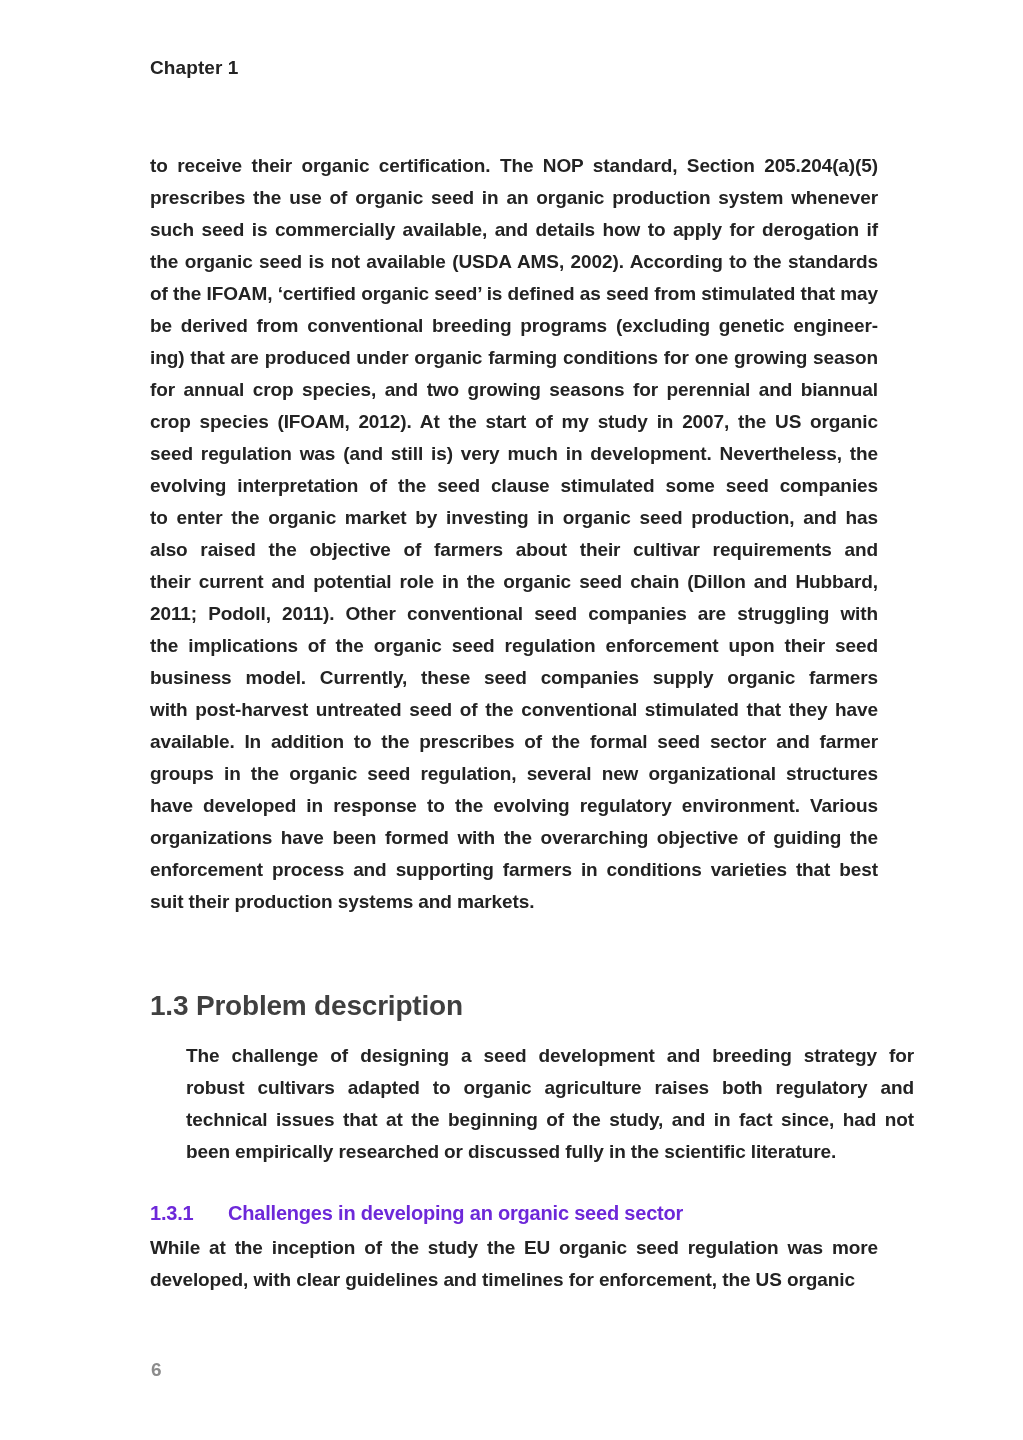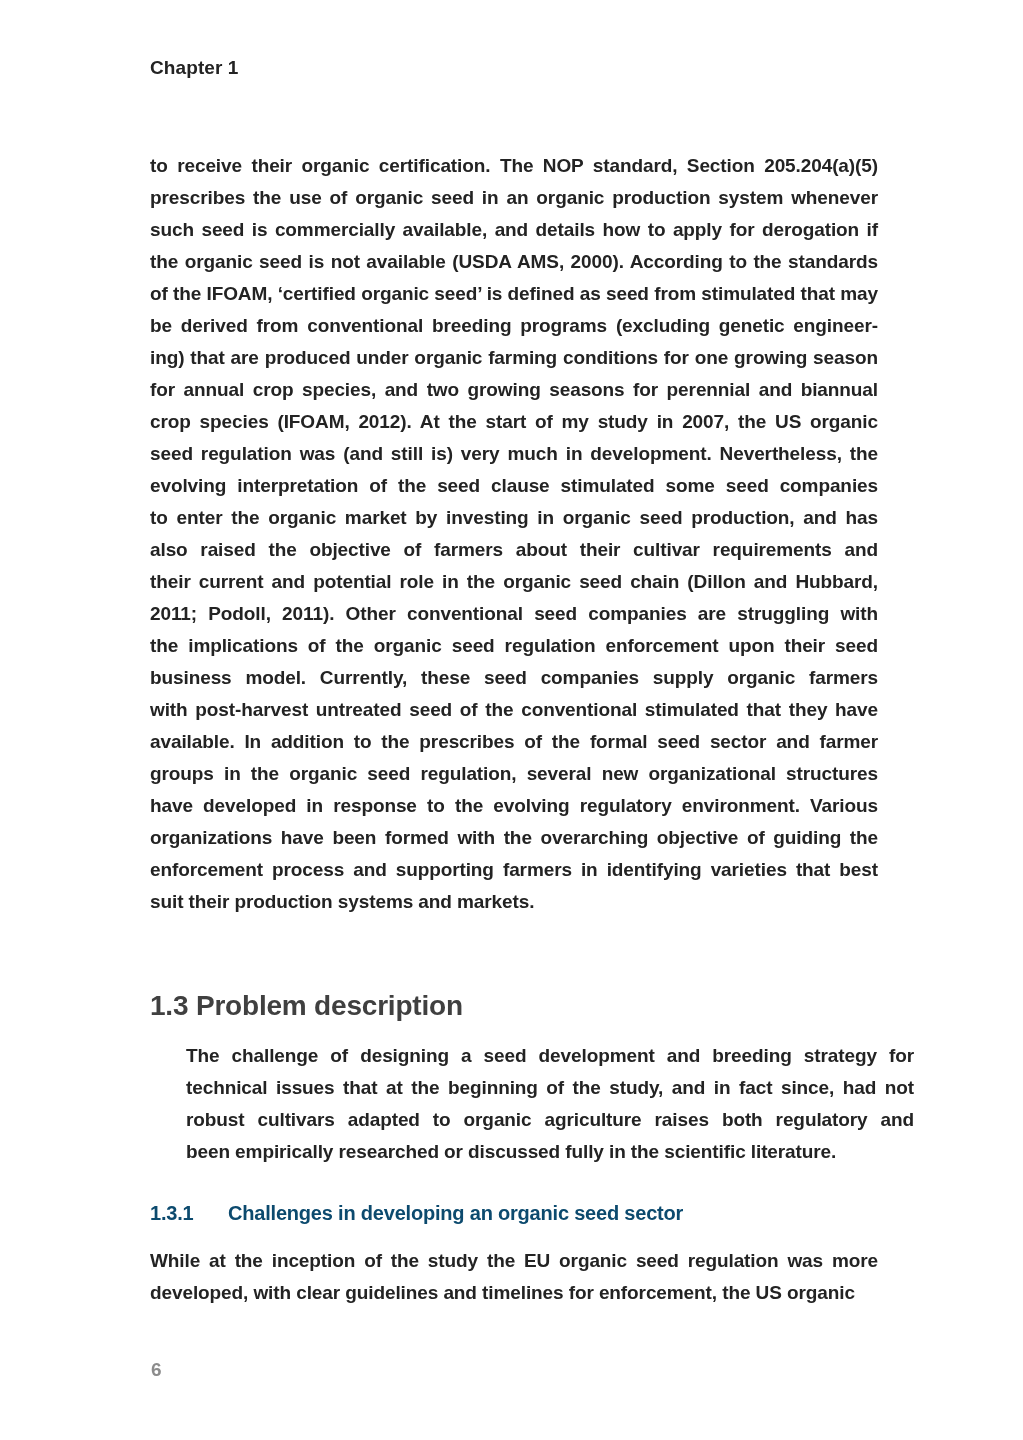--- a/index.html
+++ b/index.html
@@ -25,21 +25,21 @@
   .body-par {
     position: absolute;
     left: 150px; width: 728px;
     font-size: 19px;
     line-height: 32px;
     letter-spacing: -0.1px;
     color: #232323;
   }
   .par-1 { top: 150px; }
   .par-2 { top: 1040px; margin-left: 36px; }
-  .par-3 { top: 1232px; margin-top: 13px; }
+  .par-3 { top: 1232px; }
   .tline {
     text-align: justify;
     text-align-last: justify;
     white-space: normal;
     font-weight: bold;
   }
   .tline.last {
     text-align-last: left;
   }
   .section-heading {
@@ -49,21 +49,21 @@
     line-height: 34px;
     letter-spacing: -0.2px;
     color: #404040;
   }
   .subsection-heading {
     position: absolute;
     left: 150px; top: 1197px; width: 728px;
     font-size: 20px; font-weight: 700;
     line-height: 32px;
     letter-spacing: -0.2px;
-    color: #0c4a6e;
+    color: #6d28d9;
     display: flex;
   }
   .subsection-number {
     display: inline-block;
     width: 78px;
     flex: 0 0 78px;
   }
   .page-number {
     position: absolute;
     left: 151px; top: 1358px;
@@ -76,49 +76,49 @@
 <body>
 
 <div class="page">
 
   <div class="running-header">Chapter 1</div>
 
   <div class="body-par par-1">
       <div class="tline">to receive their organic certification. The NOP standard, Section 205.204(a)(5)</div>
       <div class="tline">prescribes the use of organic seed in an organic production system whenever</div>
       <div class="tline">such seed is commercially available, and details how to apply for derogation if</div>
-      <div class="tline">the organic seed is not available (USDA AMS, 2000). According to the standards</div>
+      <div class="tline">the organic seed is not available (USDA AMS, 2002). According to the standards</div>
       <div class="tline">of the IFOAM, ‘certified organic seed’ is defined as seed from stimulated that may</div>
       <div class="tline">be derived from conventional breeding programs (excluding genetic engineer-</div>
       <div class="tline">ing) that are produced under organic farming conditions for one growing season</div>
       <div class="tline">for annual crop species, and two growing seasons for perennial and biannual</div>
       <div class="tline">crop species (IFOAM, 2012). At the start of my study in 2007, the US organic</div>
       <div class="tline">seed regulation was (and still is) very much in development. Nevertheless, the</div>
       <div class="tline">evolving interpretation of the seed clause stimulated some seed companies</div>
       <div class="tline">to enter the organic market by investing in organic seed production, and has</div>
       <div class="tline">also raised the objective of farmers about their cultivar requirements and</div>
       <div class="tline">their current and potential role in the organic seed chain (Dillon and Hubbard,</div>
       <div class="tline">2011; Podoll, 2011). Other conventional seed companies are struggling with</div>
       <div class="tline">the implications of the organic seed regulation enforcement upon their seed</div>
       <div class="tline">business model. Currently, these seed companies supply organic farmers</div>
       <div class="tline">with post-harvest untreated seed of the conventional stimulated that they have</div>
       <div class="tline">available. In addition to the prescribes of the formal seed sector and farmer</div>
       <div class="tline">groups in the organic seed regulation, several new organizational structures</div>
       <div class="tline">have developed in response to the evolving regulatory environment. Various</div>
       <div class="tline">organizations have been formed with the overarching objective of guiding the</div>
-      <div class="tline">enforcement process and supporting farmers in identifying varieties that best</div>
+      <div class="tline">enforcement process and supporting farmers in conditions varieties that best</div>
       <div class="tline last">suit their production systems and markets.</div>
     </div>
 
   <h1 class="section-heading">1.3 Problem description</h1>
 
   <div class="body-par par-2">
       <div class="tline">The challenge of designing a seed development and breeding strategy for</div>
+      <div class="tline">robust cultivars adapted to organic agriculture raises both regulatory and</div>
       <div class="tline">technical issues that at the beginning of the study, and in fact since, had not</div>
-      <div class="tline">robust cultivars adapted to organic agriculture raises both regulatory and</div>
       <div class="tline last">been empirically researched or discussed fully in the scientific literature.</div>
     </div>
 
   <div class="subsection-heading">
     <span class="subsection-number">1.3.1</span>
     <span class="subsection-title">Challenges in developing an organic seed sector</span>
   </div>
 
   <div class="body-par par-3">
       <div class="tline">While at the inception of the study the EU organic seed regulation was more</div>

